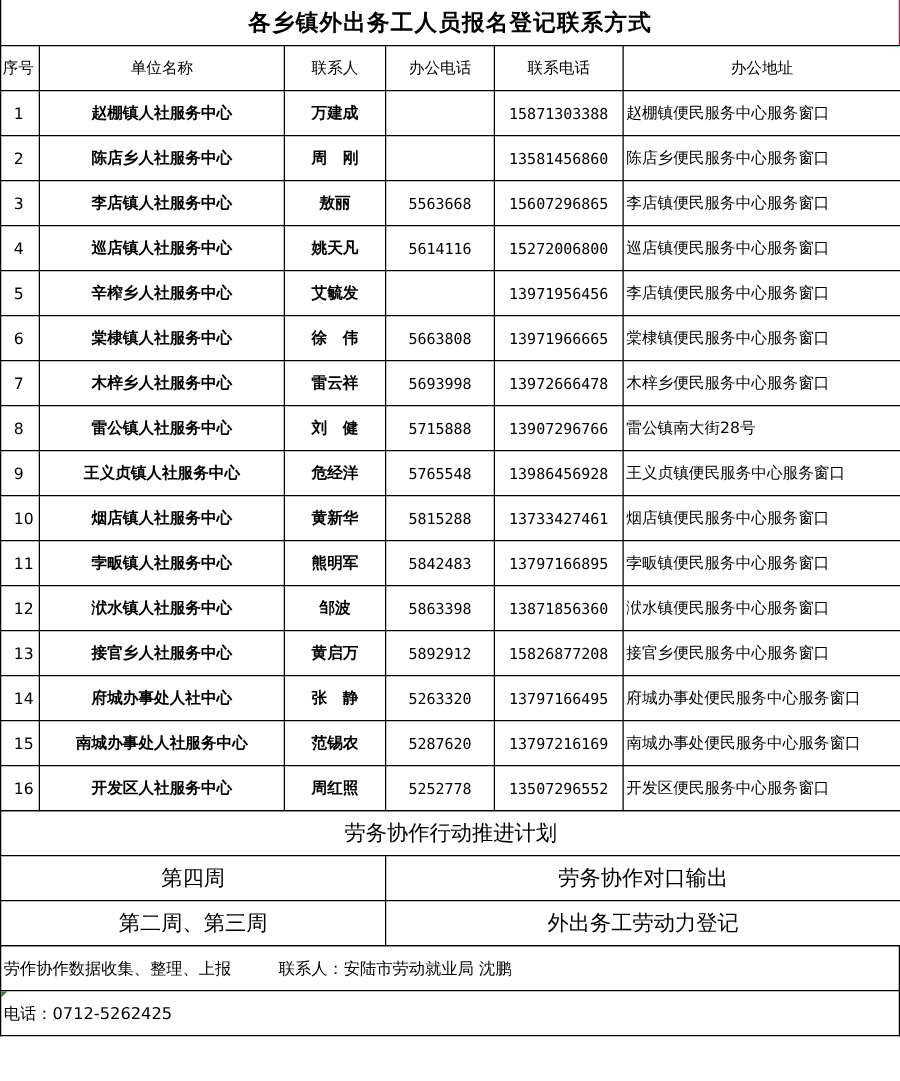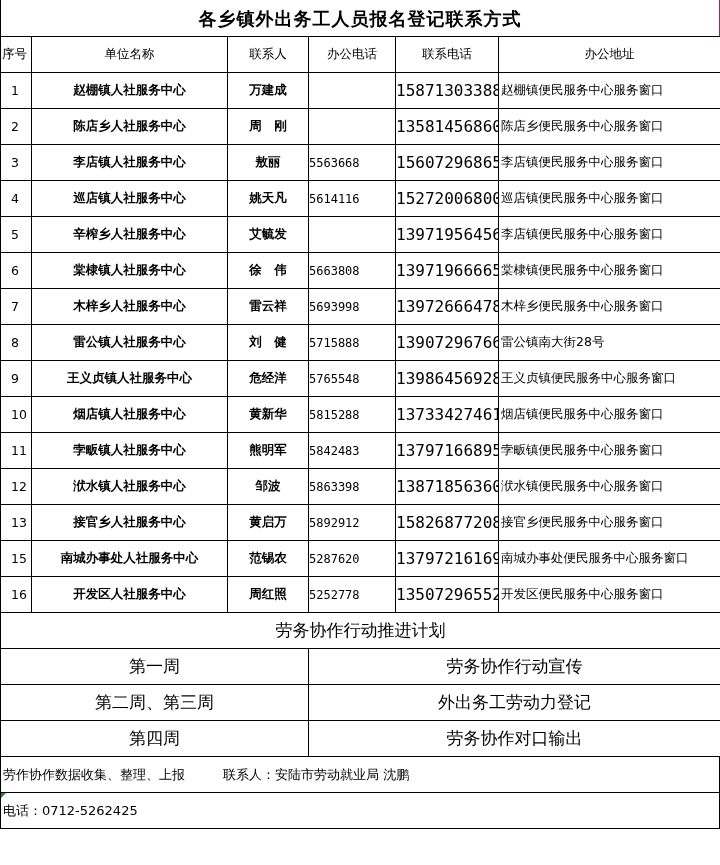--- a/index.html
+++ b/index.html
@@ -6,22 +6,22 @@
   body { width:720px; height:865px; overflow:hidden; font-family:"DejaVu Sans","Liberation Sans",sans-serif; color:#000; }
   .sheet { position:relative; width:720px; }
   .title { height:36px; line-height:38px; text-align:center; font-size:18px; font-weight:bold; letter-spacing:1px; border-left:1px solid #000; border-right:1px solid #be185d; box-sizing:border-box; }
   table { border-collapse:collapse; table-layout:fixed; width:720px; }
   td, th { border:1px solid #000; padding:0; font-weight:normal; font-size:12.5px; overflow:hidden; white-space:nowrap; }
   .hdr td { height:35px; text-align:center; }
   .row td { height:35px; }
   .c-idx { text-align:left; padding-left:10px; }
   .hdr .c-idx { padding-left:1px; text-align:left; }
   .c-center { text-align:center;font-weight:bold; }
-  .c-num { text-align:left; font-family:"DejaVu Sans Mono","Liberation Mono",monospace; font-size:12px; }
-  .c-mob { text-align:center; font-family:"DejaVu Sans Mono","Liberation Mono",monospace; font-size:16px; }
+  .c-num { text-align:center; font-family:"DejaVu Sans Mono","Liberation Mono",monospace; font-size:12px; }
+  .c-mob { text-align:center; font-family:"DejaVu Sans Mono","Liberation Mono",monospace; font-size:12px; }
   .c-addr { text-align:left; padding-left:2px; }
   .plan td { height:35px; text-align:center; font-size:17px; }
   .foot td { height:35px; text-align:left; padding-left:2px; font-size:13px; position:relative; }
   .gap { display:inline-block; width:38px; }
   .tri { position:absolute; left:0; top:0; width:0; height:0; border-top:5px solid #2e7d32; border-right:5px solid transparent; }
 </style>
 </head>
 <body>
 
 <div class="sheet">
@@ -143,20 +143,28 @@
         </tr>
       <tr class="row">
           <td class="c-idx">13</td>
           <td class="c-center">接官乡人社服务中心</td>
           <td class="c-center">黄启万</td>
           <td class="c-num">5892912</td>
           <td class="c-mob">15826877208</td>
           <td class="c-addr">接官乡便民服务中心服务窗口</td>
         </tr>
       <tr class="row">
+          <td class="c-idx">14</td>
+          <td class="c-center">府城办事处人社中心</td>
+          <td class="c-center">张　静</td>
+          <td class="c-num">5263320</td>
+          <td class="c-mob">13797166495</td>
+          <td class="c-addr">府城办事处便民服务中心服务窗口</td>
+        </tr>
+      <tr class="row">
           <td class="c-idx">15</td>
           <td class="c-center">南城办事处人社服务中心</td>
           <td class="c-center">范锡农</td>
           <td class="c-num">5287620</td>
           <td class="c-mob">13797216169</td>
           <td class="c-addr">南城办事处便民服务中心服务窗口</td>
         </tr>
       <tr class="row">
           <td class="c-idx">16</td>
           <td class="c-center">开发区人社服务中心</td>
@@ -171,30 +179,26 @@
   <table style="margin-top:-1px;">
     <colgroup>
         <col style="width:308px">
         <col style="width:412px">
       </colgroup>
     <tbody>
         <tr class="plan">
       <td colspan="2">劳务协作行动推进计划</td>
     </tr>
     <tr class="plan">
-      <td>第一周</td>
-      <td>劳务协作行动宣传</td>
+      <td>第四周</td>
+      <td>劳务协作对口输出</td>
     </tr>
     <tr class="plan">
       <td>第二周、第三周</td>
       <td>外出务工劳动力登记</td>
-    </tr>
-    <tr class="plan">
-      <td>第四周</td>
-      <td>劳务协作对口输出</td>
     </tr>
   </tbody>
     </table>
 
   <table style="margin-top:-1px;">
     <tbody>
         <tr class="foot">
       <td><span>劳作协作数据收集、整理、上报</span><span class="gap"></span><span>联系人：安陆市劳动就业局 沈鹏</span></td>
     </tr>
     <tr class="foot">

